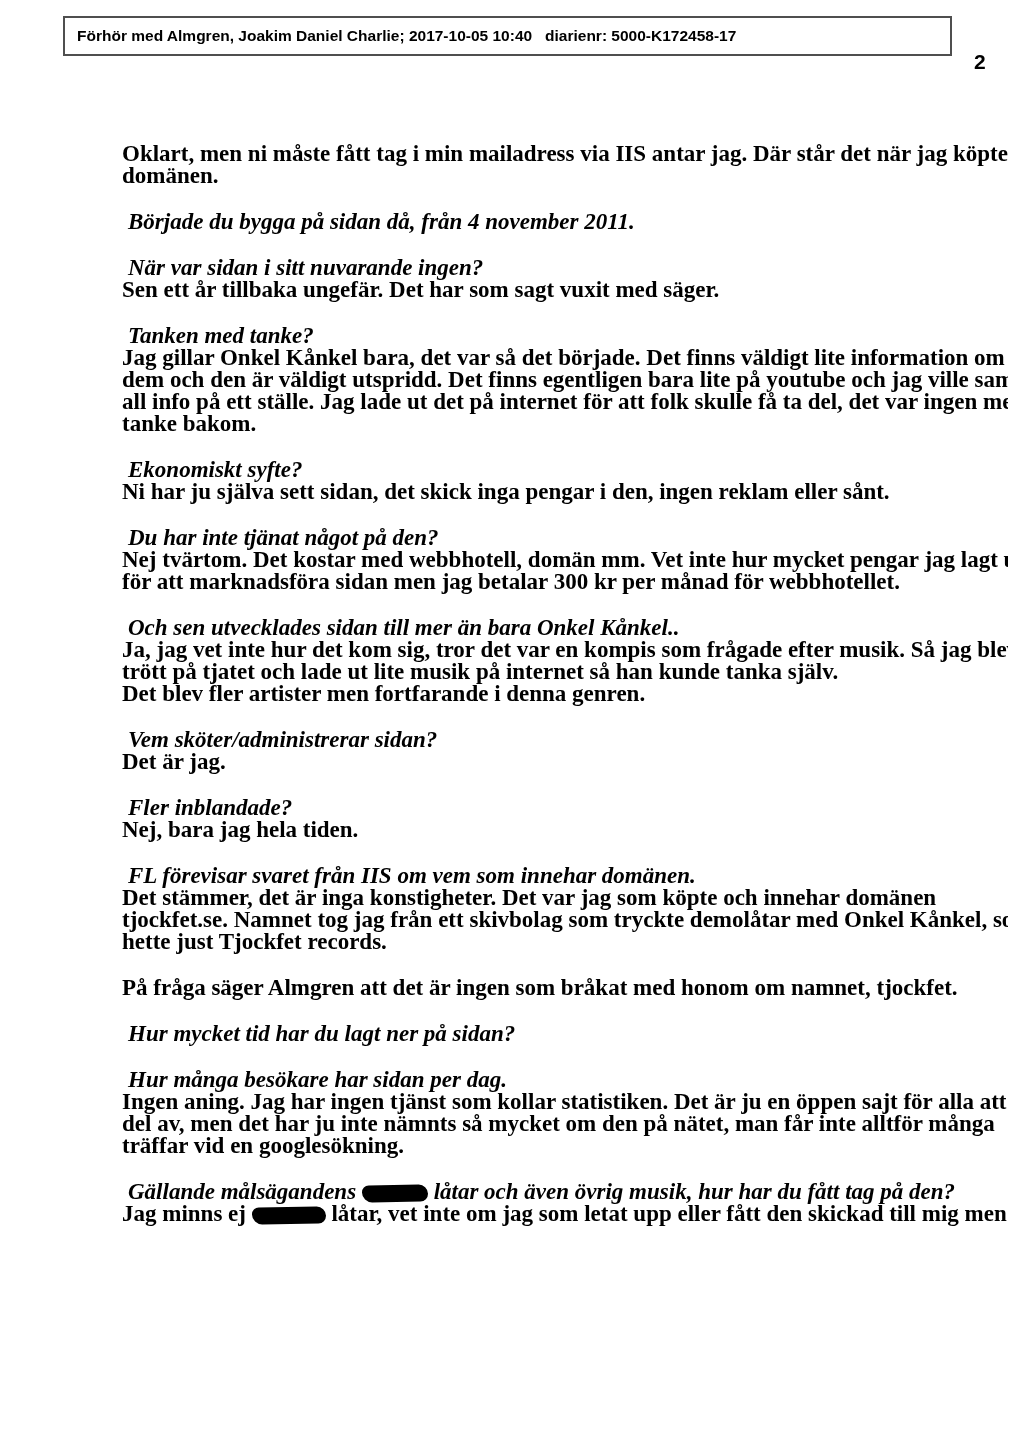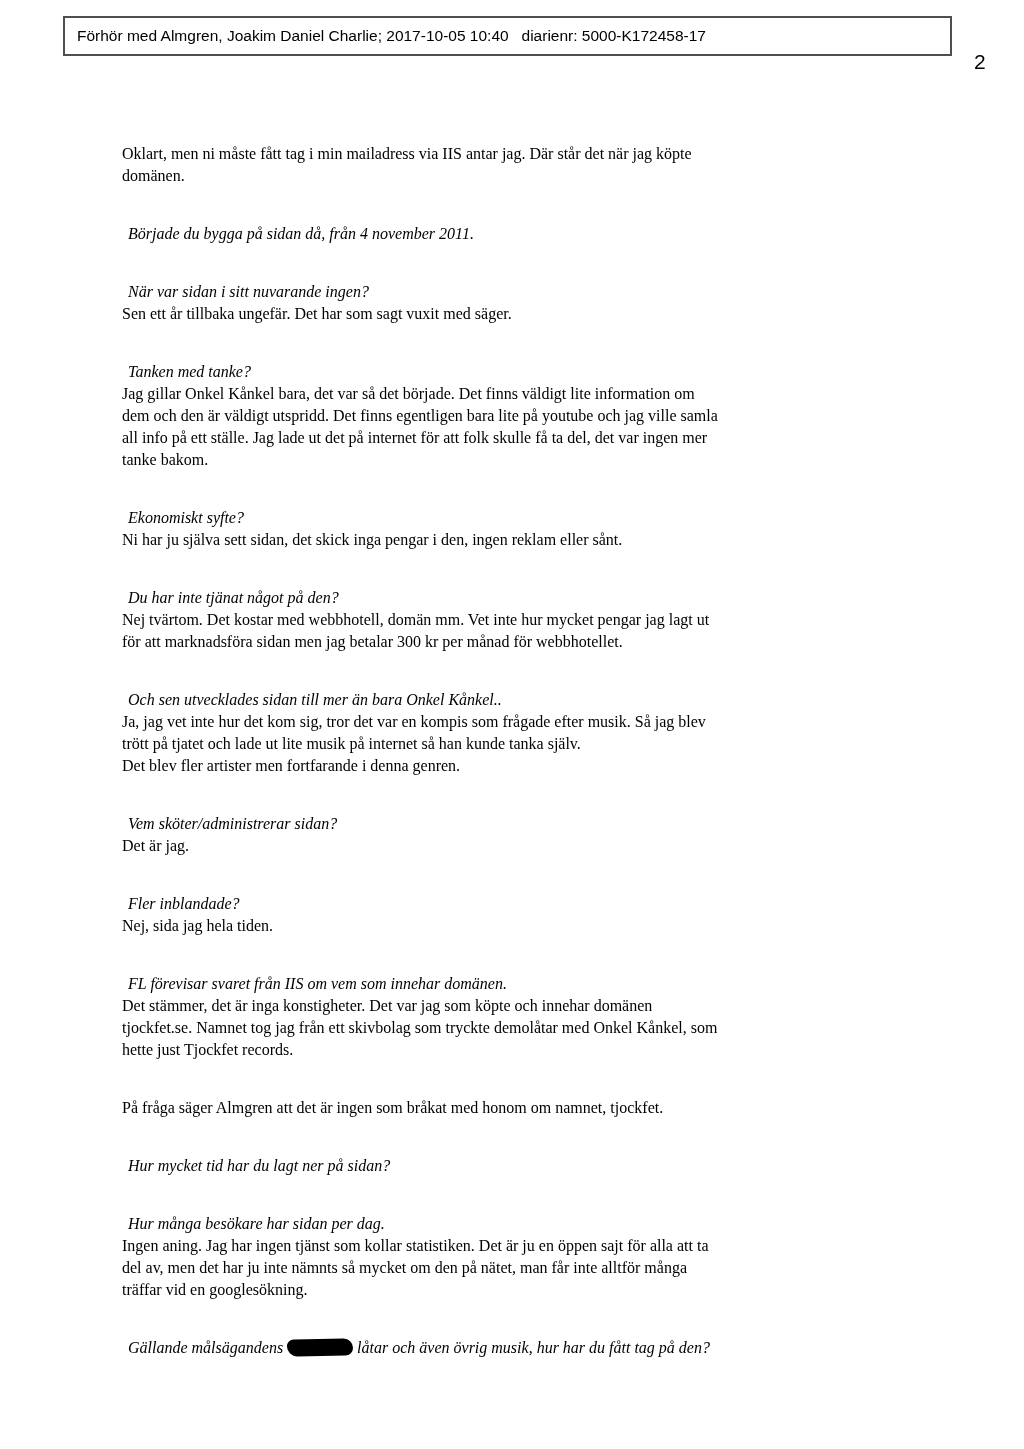--- a/index.html
+++ b/index.html
@@ -4,20 +4,21 @@
 <style>
   html, body { margin: 0; padding: 0; background: #ffffff; }
   .page {
     position: relative;
     width: 1008px;
     height: 1449px;
     background: var(--page-bg, #ffffff);
     overflow: hidden;
     font-family: "Liberation Serif", serif;
     color: var(--text-color, #000000);
+    font-weight: bold;
   }
   .header-box {
     position: absolute;
     top: 16px;
     left: 63px;
     width: 889px;
     height: 40px;
     border: 2px solid var(--border-color, #4f4f4f);
     box-sizing: border-box;
     background: #ffffff;
@@ -37,30 +38,30 @@
     left: 974px;
     font-family: "Liberation Sans", sans-serif;
     font-size: 21px;
     color: #000000;
   }
   .content {
     position: absolute;
     top: 143px;
     left: 122px;
     width: 800px;
-    font-size: 16px;
+    font-size: 23px;
     line-height: 22px;
   }
   .content p {
     margin: 0;
     white-space: nowrap;
   }
   .content p.question,
   .content p.narration {
-    margin-top: 36px;
+    margin-top: 24px;
   }
   .content p.question {
     font-style: italic;
     padding-left: 6px;
   }
   .redaction {
     display: inline-block;
     background: var(--redaction-color, #000000);
     height: 17px;
     border-radius: 8px 11px 9px 12px;
@@ -85,22 +86,23 @@
       <p class="answer">Jag gillar Onkel Kånkel bara, det var så det började. Det finns väldigt lite information om<br>dem och den är väldigt utspridd. Det finns egentligen bara lite på youtube och jag ville samla<br>all info på ett ställe. Jag lade ut det på internet för att folk skulle få ta del, det var ingen mer<br>tanke bakom.</p>
       <p class="question">Ekonomiskt syfte?</p>
       <p class="answer">Ni har ju själva sett sidan, det skick inga pengar i den, ingen reklam eller sånt.</p>
       <p class="question">Du har inte tjänat något på den?</p>
       <p class="answer">Nej tvärtom. Det kostar med webbhotell, domän mm. Vet inte hur mycket pengar jag lagt ut<br>för att marknadsföra sidan men jag betalar 300 kr per månad för webbhotellet.</p>
       <p class="question">Och sen utvecklades sidan till mer än bara Onkel Kånkel..</p>
       <p class="answer">Ja, jag vet inte hur det kom sig, tror det var en kompis som frågade efter musik. Så jag blev<br>trött på tjatet och lade ut lite musik på internet så han kunde tanka själv.<br>Det blev fler artister men fortfarande i denna genren.</p>
       <p class="question">Vem sköter/administrerar sidan?</p>
       <p class="answer">Det är jag.</p>
       <p class="question">Fler inblandade?</p>
-      <p class="answer">Nej, sida jag hela tiden.</p>
+      <p class="answer">Nej, bara jag hela tiden.</p>
       <p class="question">FL förevisar svaret från IIS om vem som innehar domänen.</p>
       <p class="answer">Det stämmer, det är inga konstigheter. Det var jag som köpte och innehar domänen<br>tjockfet.se. Namnet tog jag från ett skivbolag som tryckte demolåtar med Onkel Kånkel, som<br>hette just Tjockfet records.</p>
       <p class="narration">På fråga säger Almgren att det är ingen som bråkat med honom om namnet, tjockfet.</p>
       <p class="question">Hur mycket tid har du lagt ner på sidan?</p>
       <p class="question">Hur många besökare har sidan per dag.</p>
       <p class="answer">Ingen aning. Jag har ingen tjänst som kollar statistiken. Det är ju en öppen sajt för alla att ta<br>del av, men det har ju inte nämnts så mycket om den på nätet, man får inte alltför många<br>träffar vid en googlesökning.</p>
       <p class="question">Gällande målsägandens <span class="redaction" style="width: 66px;"></span> låtar och även övrig musik, hur har du fått tag på den?</p>
+      <p class="answer">Jag minns ej <span class="redaction" style="width: 74px;"></span> låtar, vet inte om jag som letat upp eller fått den skickad till mig men</p>
     </div>
 </div>
 
 </body></html>

